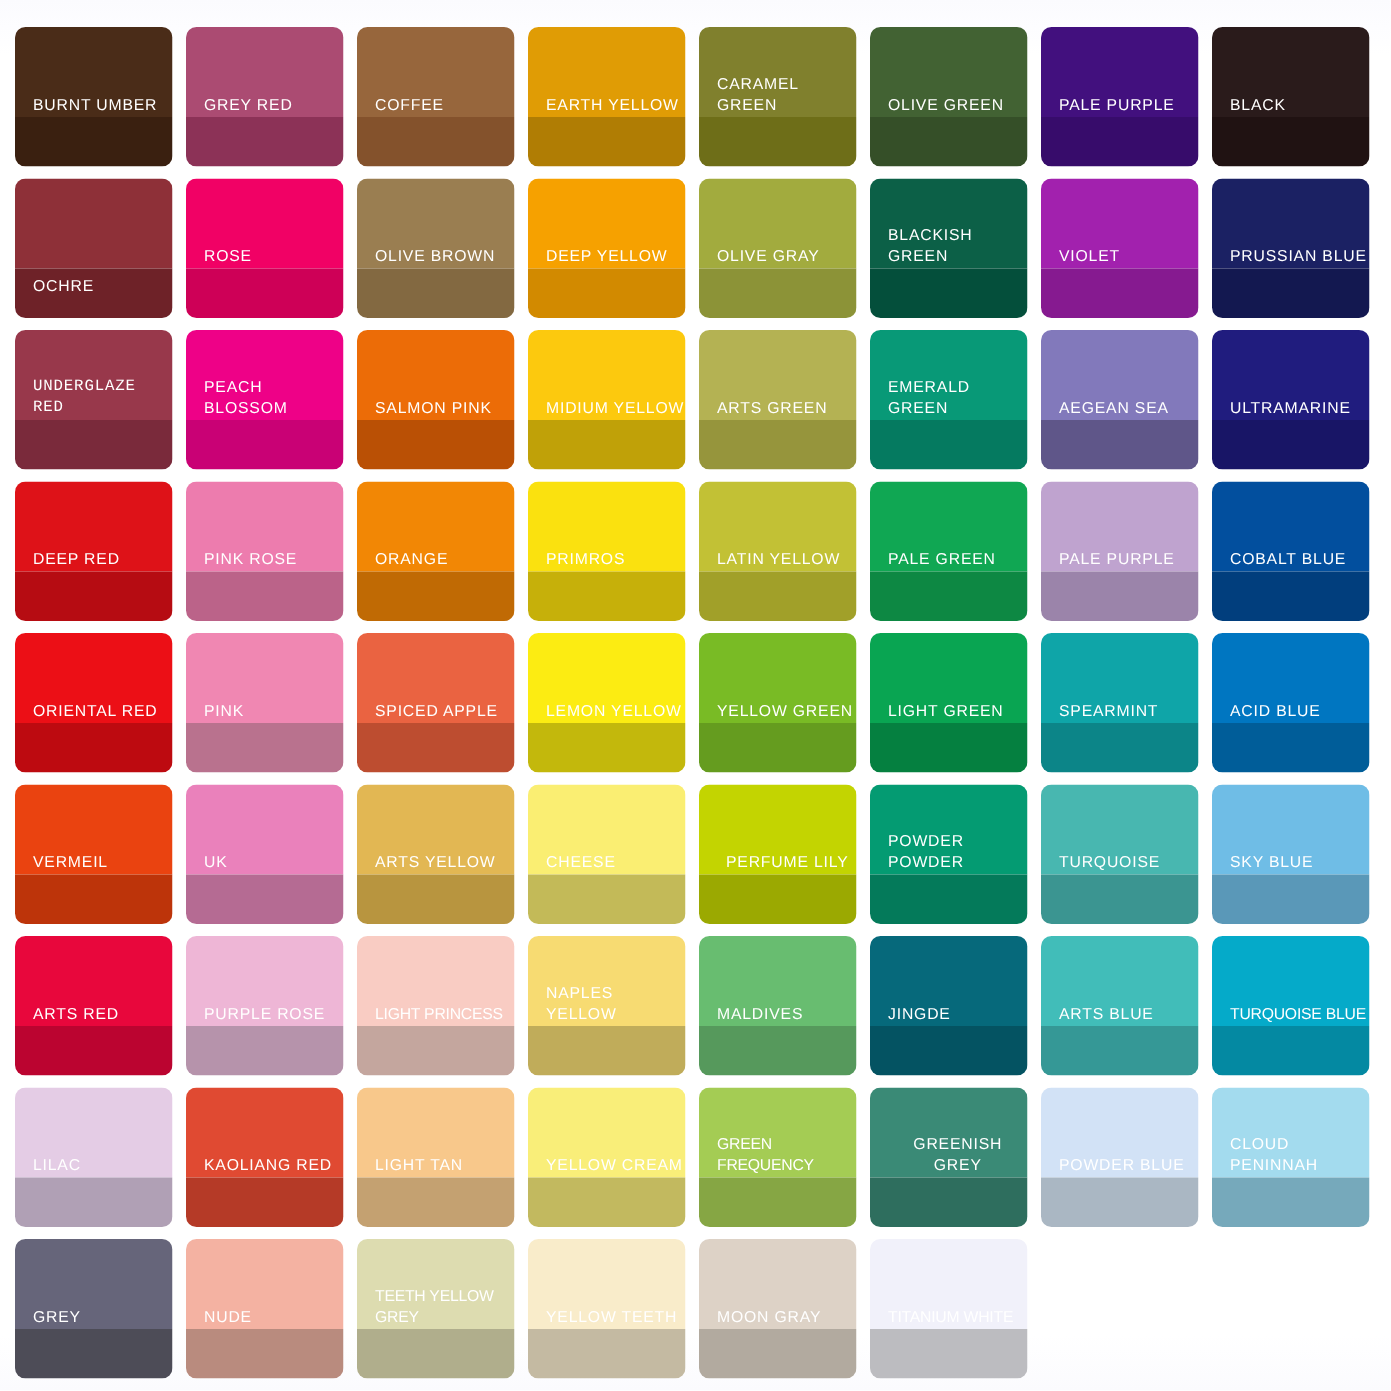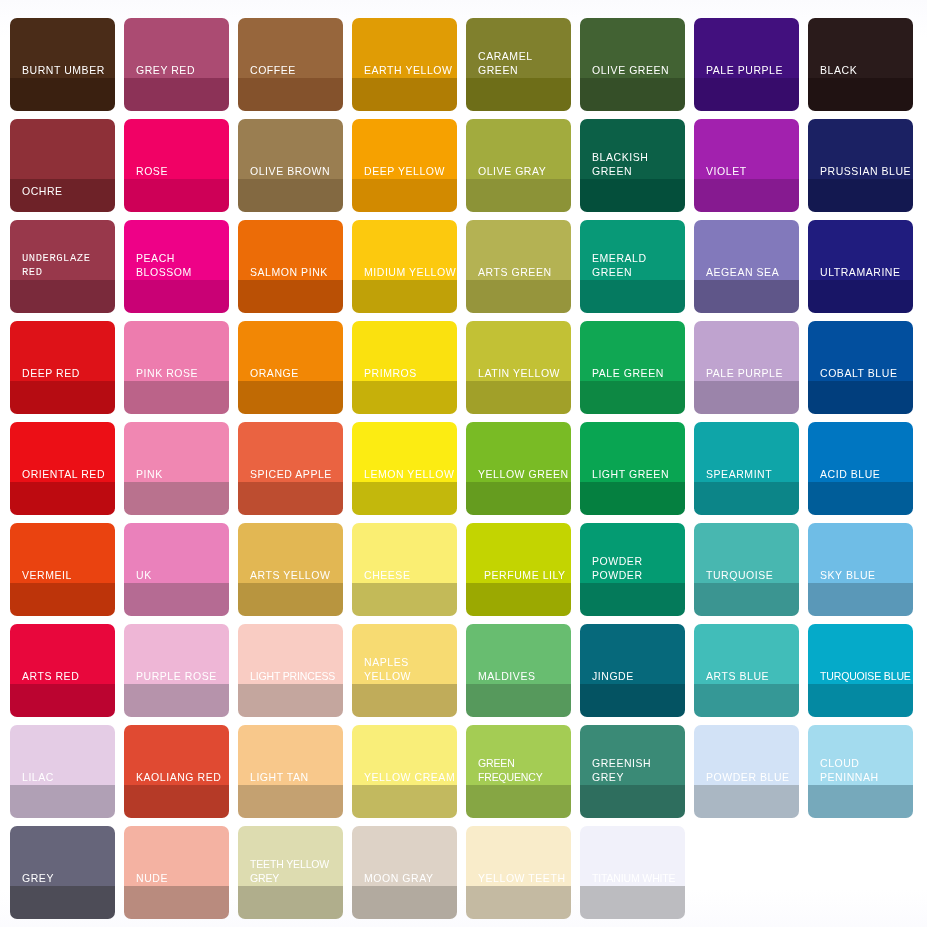--- a/index.html
+++ b/index.html
@@ -390,21 +390,21 @@
       </div>
       <div class="swatch">
         <div class="swatch-top" style="background: rgb(164, 204, 84);"></div>
         <div class="swatch-bottom" style="background: rgb(134, 166, 68);"></div>
         <div class="swatch-label tight" style="color: rgb(255, 255, 255);">GREEN
 FREQUENCY</div>
       </div>
       <div class="swatch">
         <div class="swatch-top" style="background: rgb(58, 138, 118);"></div>
         <div class="swatch-bottom" style="background: rgb(46, 110, 94);"></div>
-        <div class="swatch-label" style="color: rgb(255, 255, 255);">GREENISH GREY</div>
+        <div class="swatch-label" style="color: rgb(255, 255, 255); text-align: center;">GREENISH GREY</div>
       </div>
       <div class="swatch">
         <div class="swatch-top" style="background: rgb(210, 226, 246);"></div>
         <div class="swatch-bottom" style="background: rgb(170, 183, 195);"></div>
         <div class="swatch-label" style="color: rgb(255, 255, 255);">POWDER BLUE</div>
       </div>
       <div class="swatch">
         <div class="swatch-top" style="background: rgb(163, 219, 238);"></div>
         <div class="swatch-bottom" style="background: rgb(118, 169, 187);"></div>
         <div class="swatch-label" style="color: rgb(255, 255, 255);">CLOUD
@@ -419,28 +419,28 @@
         <div class="swatch-top" style="background: rgb(244, 178, 162);"></div>
         <div class="swatch-bottom" style="background: rgb(185, 139, 126);"></div>
         <div class="swatch-label" style="color: rgb(255, 255, 255);">NUDE</div>
       </div>
       <div class="swatch">
         <div class="swatch-top" style="background: rgb(221, 220, 176);"></div>
         <div class="swatch-bottom" style="background: rgb(176, 174, 140);"></div>
         <div class="swatch-label tight" style="color: rgb(255, 255, 255);">TEETH YELLOW GREY</div>
       </div>
       <div class="swatch">
+        <div class="swatch-top" style="background: rgb(249, 236, 202);"></div>
+        <div class="swatch-bottom" style="background: rgb(196, 186, 162);"></div>
+        <div class="swatch-label" style="color: rgb(255, 255, 255);">YELLOW TEETH</div>
+      </div>
+      <div class="swatch">
         <div class="swatch-top" style="background: rgb(221, 210, 198);"></div>
         <div class="swatch-bottom" style="background: rgb(178, 170, 159);"></div>
         <div class="swatch-label" style="color: rgb(255, 255, 255);">MOON GRAY</div>
-      </div>
-      <div class="swatch">
-        <div class="swatch-top" style="background: rgb(249, 236, 202);"></div>
-        <div class="swatch-bottom" style="background: rgb(196, 186, 162);"></div>
-        <div class="swatch-label" style="color: rgb(255, 255, 255);">YELLOW TEETH</div>
       </div>
       <div class="swatch">
         <div class="swatch-top" style="background: rgb(241, 241, 250);"></div>
         <div class="swatch-bottom" style="background: rgb(188, 188, 192);"></div>
         <div class="swatch-label tight" style="color: rgb(255, 255, 255);">TITANIUM WHITE</div>
       </div>
     </div>
 </div>
 
 </body></html>

